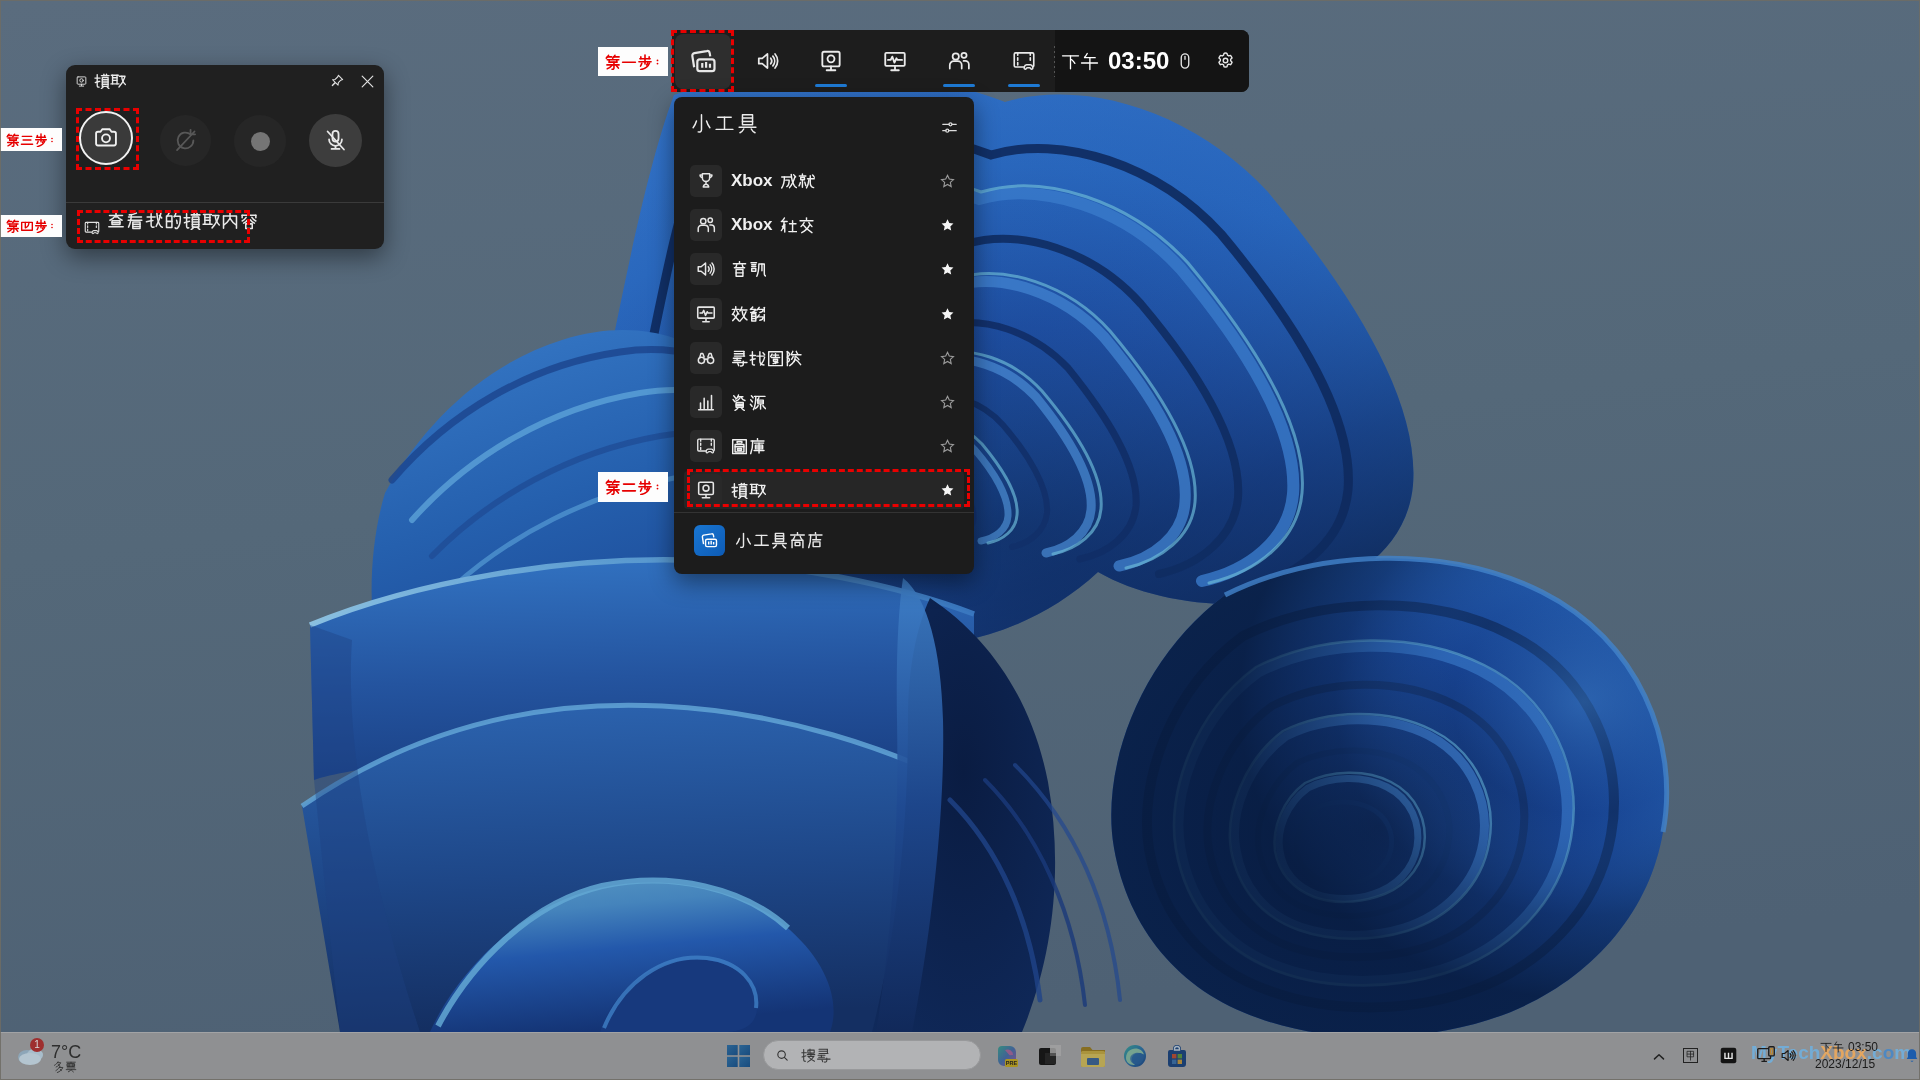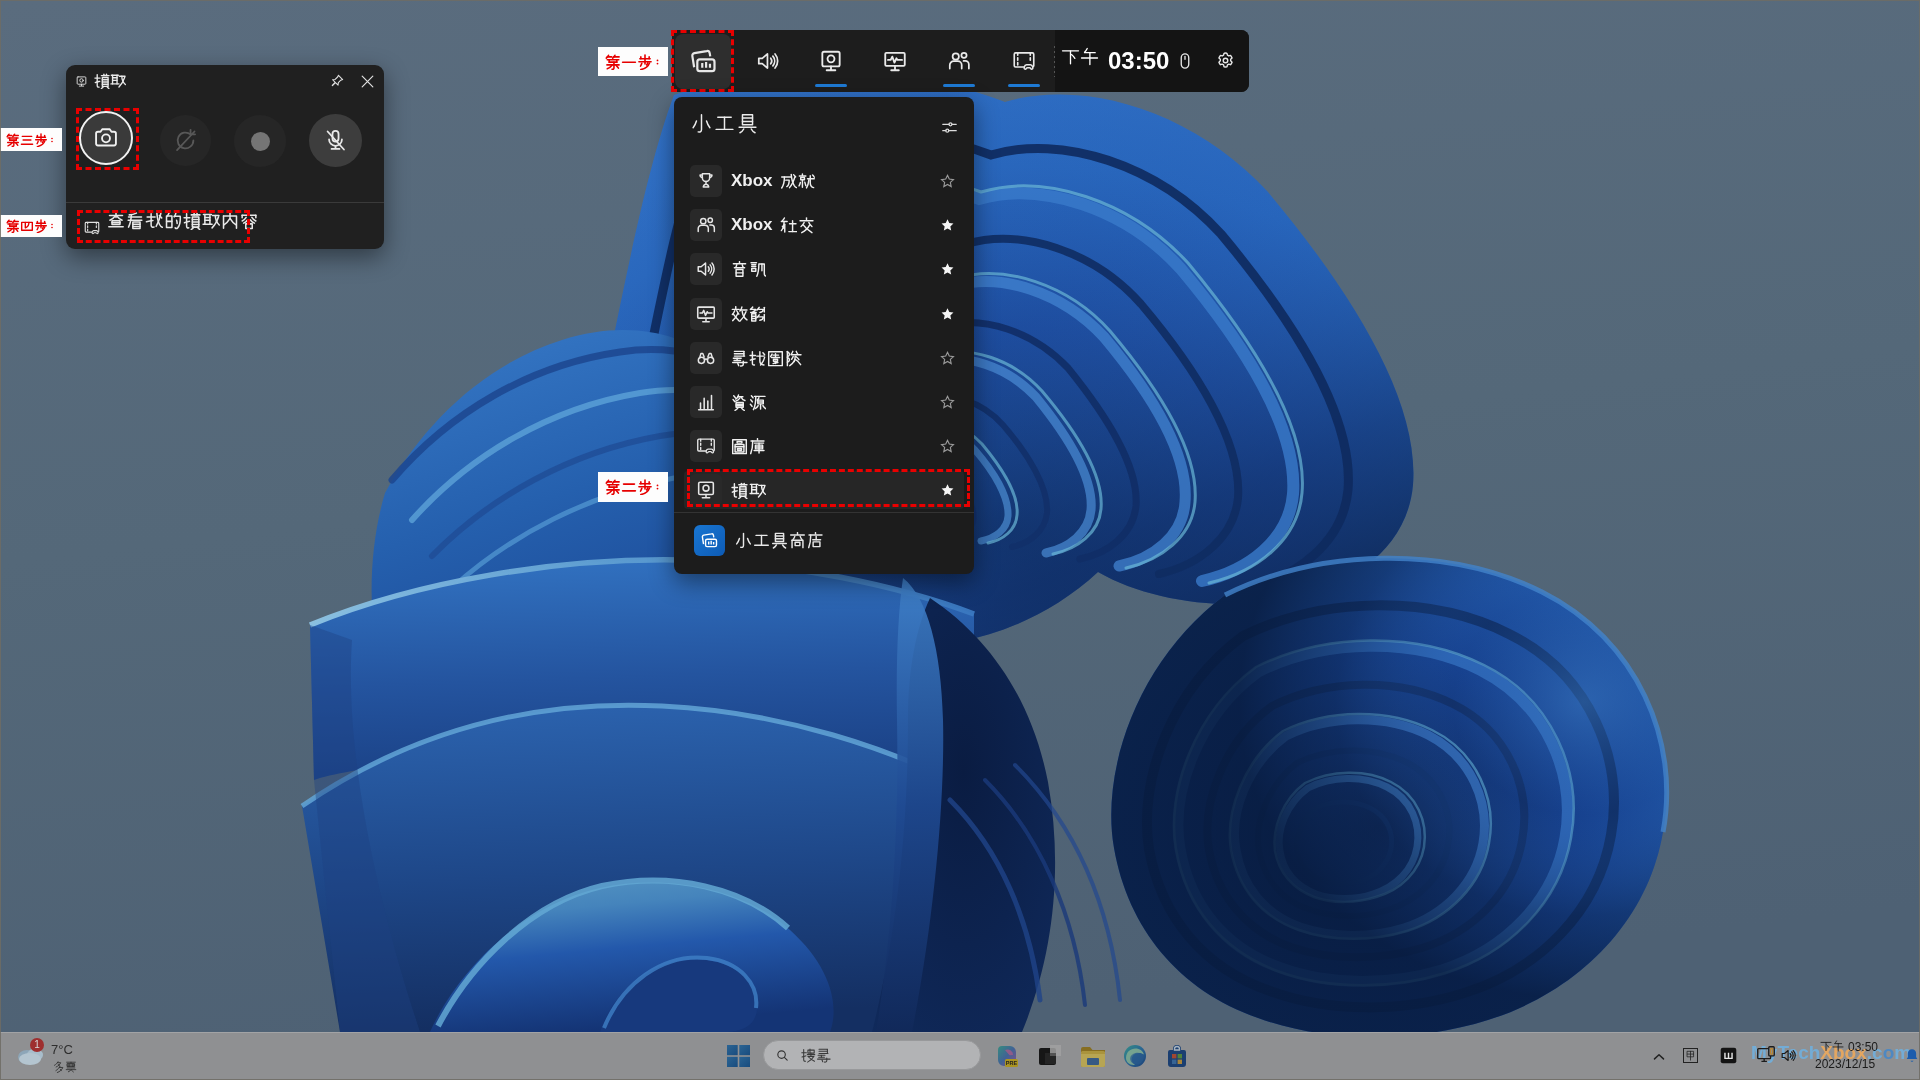--- a/index.html
+++ b/index.html
@@ -3,21 +3,21 @@
 *{margin:0;padding:0;box-sizing:border-box}
 .dim{filter:brightness(0.8) saturate(0.88)}
 html,body{width:1920px;height:1080px;overflow:hidden;background:#50647a;font-family:"Liberation Sans",sans-serif}
 #wall{position:absolute;left:0;top:0}
 .abs{position:absolute}
 .g{display:inline-block;vertical-align:middle}
 .g use, .g path{stroke:currentColor;fill:none;stroke-width:7;stroke-linecap:round;stroke-linejoin:round}
 .gb use{stroke-width:10}
 .gt use{stroke-width:8.5}
 .ic{display:block}
-.row{display:flex;align-items:flex-start}
+.row{display:flex;align-items:center}
 
 #tbar{left:672px;top:30px;width:577px;height:62px;background:#1d1d1d;border-radius:0 8px 8px 0}
 #tbar .time{position:absolute;left:383px;top:0;width:194px;height:62px;background:#141414;border-radius:0 8px 8px 0}
 #wbtn{left:675px;top:34px;width:56px;height:55px;background:#2e2e2e;border-radius:8px;color:#e8e8e8;display:flex;align-items:center;justify-content:center}
 .redash{position:absolute;border:3px dashed #e90000}
 .blueline{position:absolute;height:3px;background:#1e7ad4;border-radius:2px}
 .tbic{position:absolute;color:#eaeaea}
 
 #wpanel{left:674px;top:97px;width:300px;height:477px;background:#1c1c1c;border-radius:8px;box-shadow:0 8px 24px rgba(0,0,0,.45)}
 .wrow-ic{position:absolute;left:16px;width:32px;height:32px;background:#292929;border-radius:5px;color:#e6e6e6;display:flex;align-items:center;justify-content:center}
@@ -668,21 +668,21 @@
     </symbol>
 </svg>
 <div id="taskbar" class="abs"></div>
 <div class="abs" style="left:14px;top:1036px;width:120px;height:40px">
 <svg width="34" height="28" viewBox="0 0 34 28" style="position:absolute;left:0;top:4px">
 <ellipse cx="13" cy="17" rx="9" ry="7" fill="#8da6b8"></ellipse>
       <ellipse cx="21" cy="15" rx="8" ry="6.5" fill="#a8bdcb"></ellipse>
       <ellipse cx="16" cy="19" rx="11" ry="6" fill="#b4c5d0"></ellipse>
 </svg>
 <div class="abs" style="left:16px;top:2px;width:14px;height:14px;border-radius:50%;background:#9e2f2f;color:#d8d8d8;font-size:10px;text-align:center;line-height:14px">1</div>
-<div class="abs" style="left:37px;top:6px;color:#2e2e2e;font-size:13px">7°C</div>
+<div class="abs" style="left:37px;top:6px;color:#2e2e2e;font-size:18px">7°C</div>
 <div class="abs" style="left:39px;top:21px;color:#2e2e2e"><svg class="g " style="width:12px;height:12px" viewBox="0 0 100 100">
         <use href="#u22810"></use>
       </svg><svg class="g " style="width:12px;height:12px" viewBox="0 0 100 100">
         <use href="#u38642"></use>
       </svg></div>
 </div>
 <svg class="abs dim" width="23" height="22" viewBox="0 0 23 22" style="left:727px;top:1045px">
 <defs>
       <linearGradient id="wl" x1="0" y1="0" x2="1" y2="1">
         <stop offset="0" stop-color="#2e7fc2"></stop>

